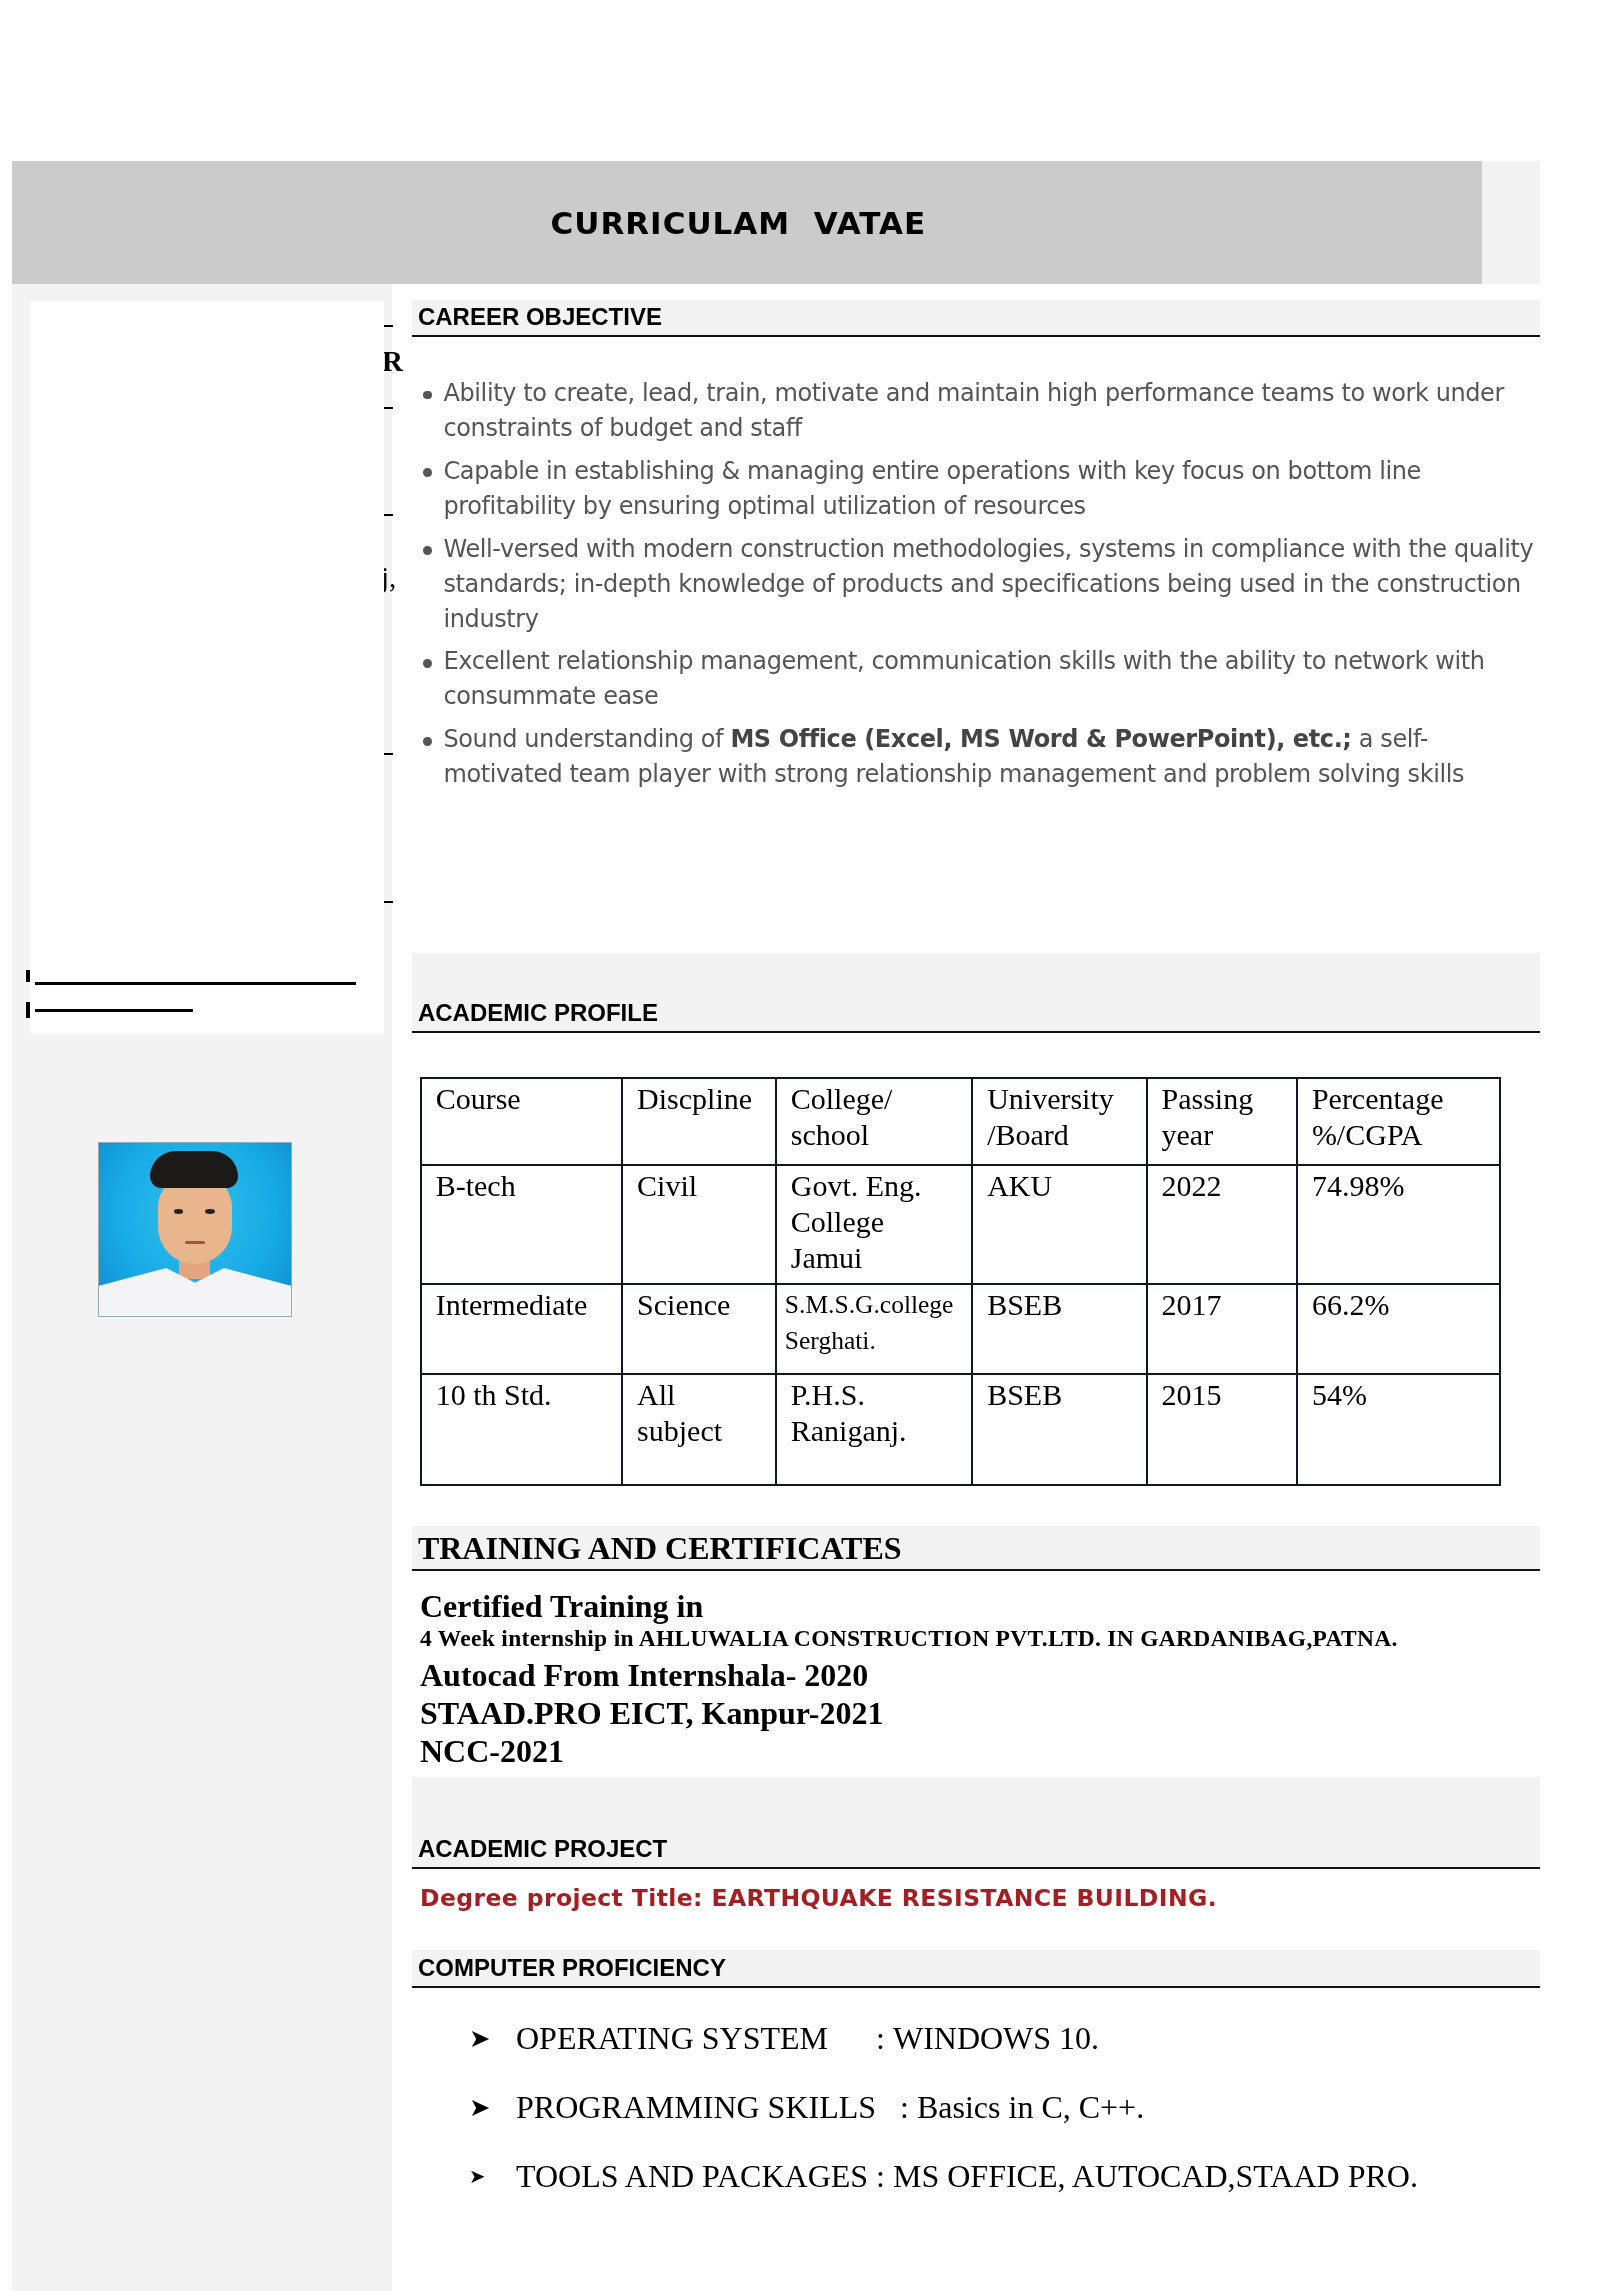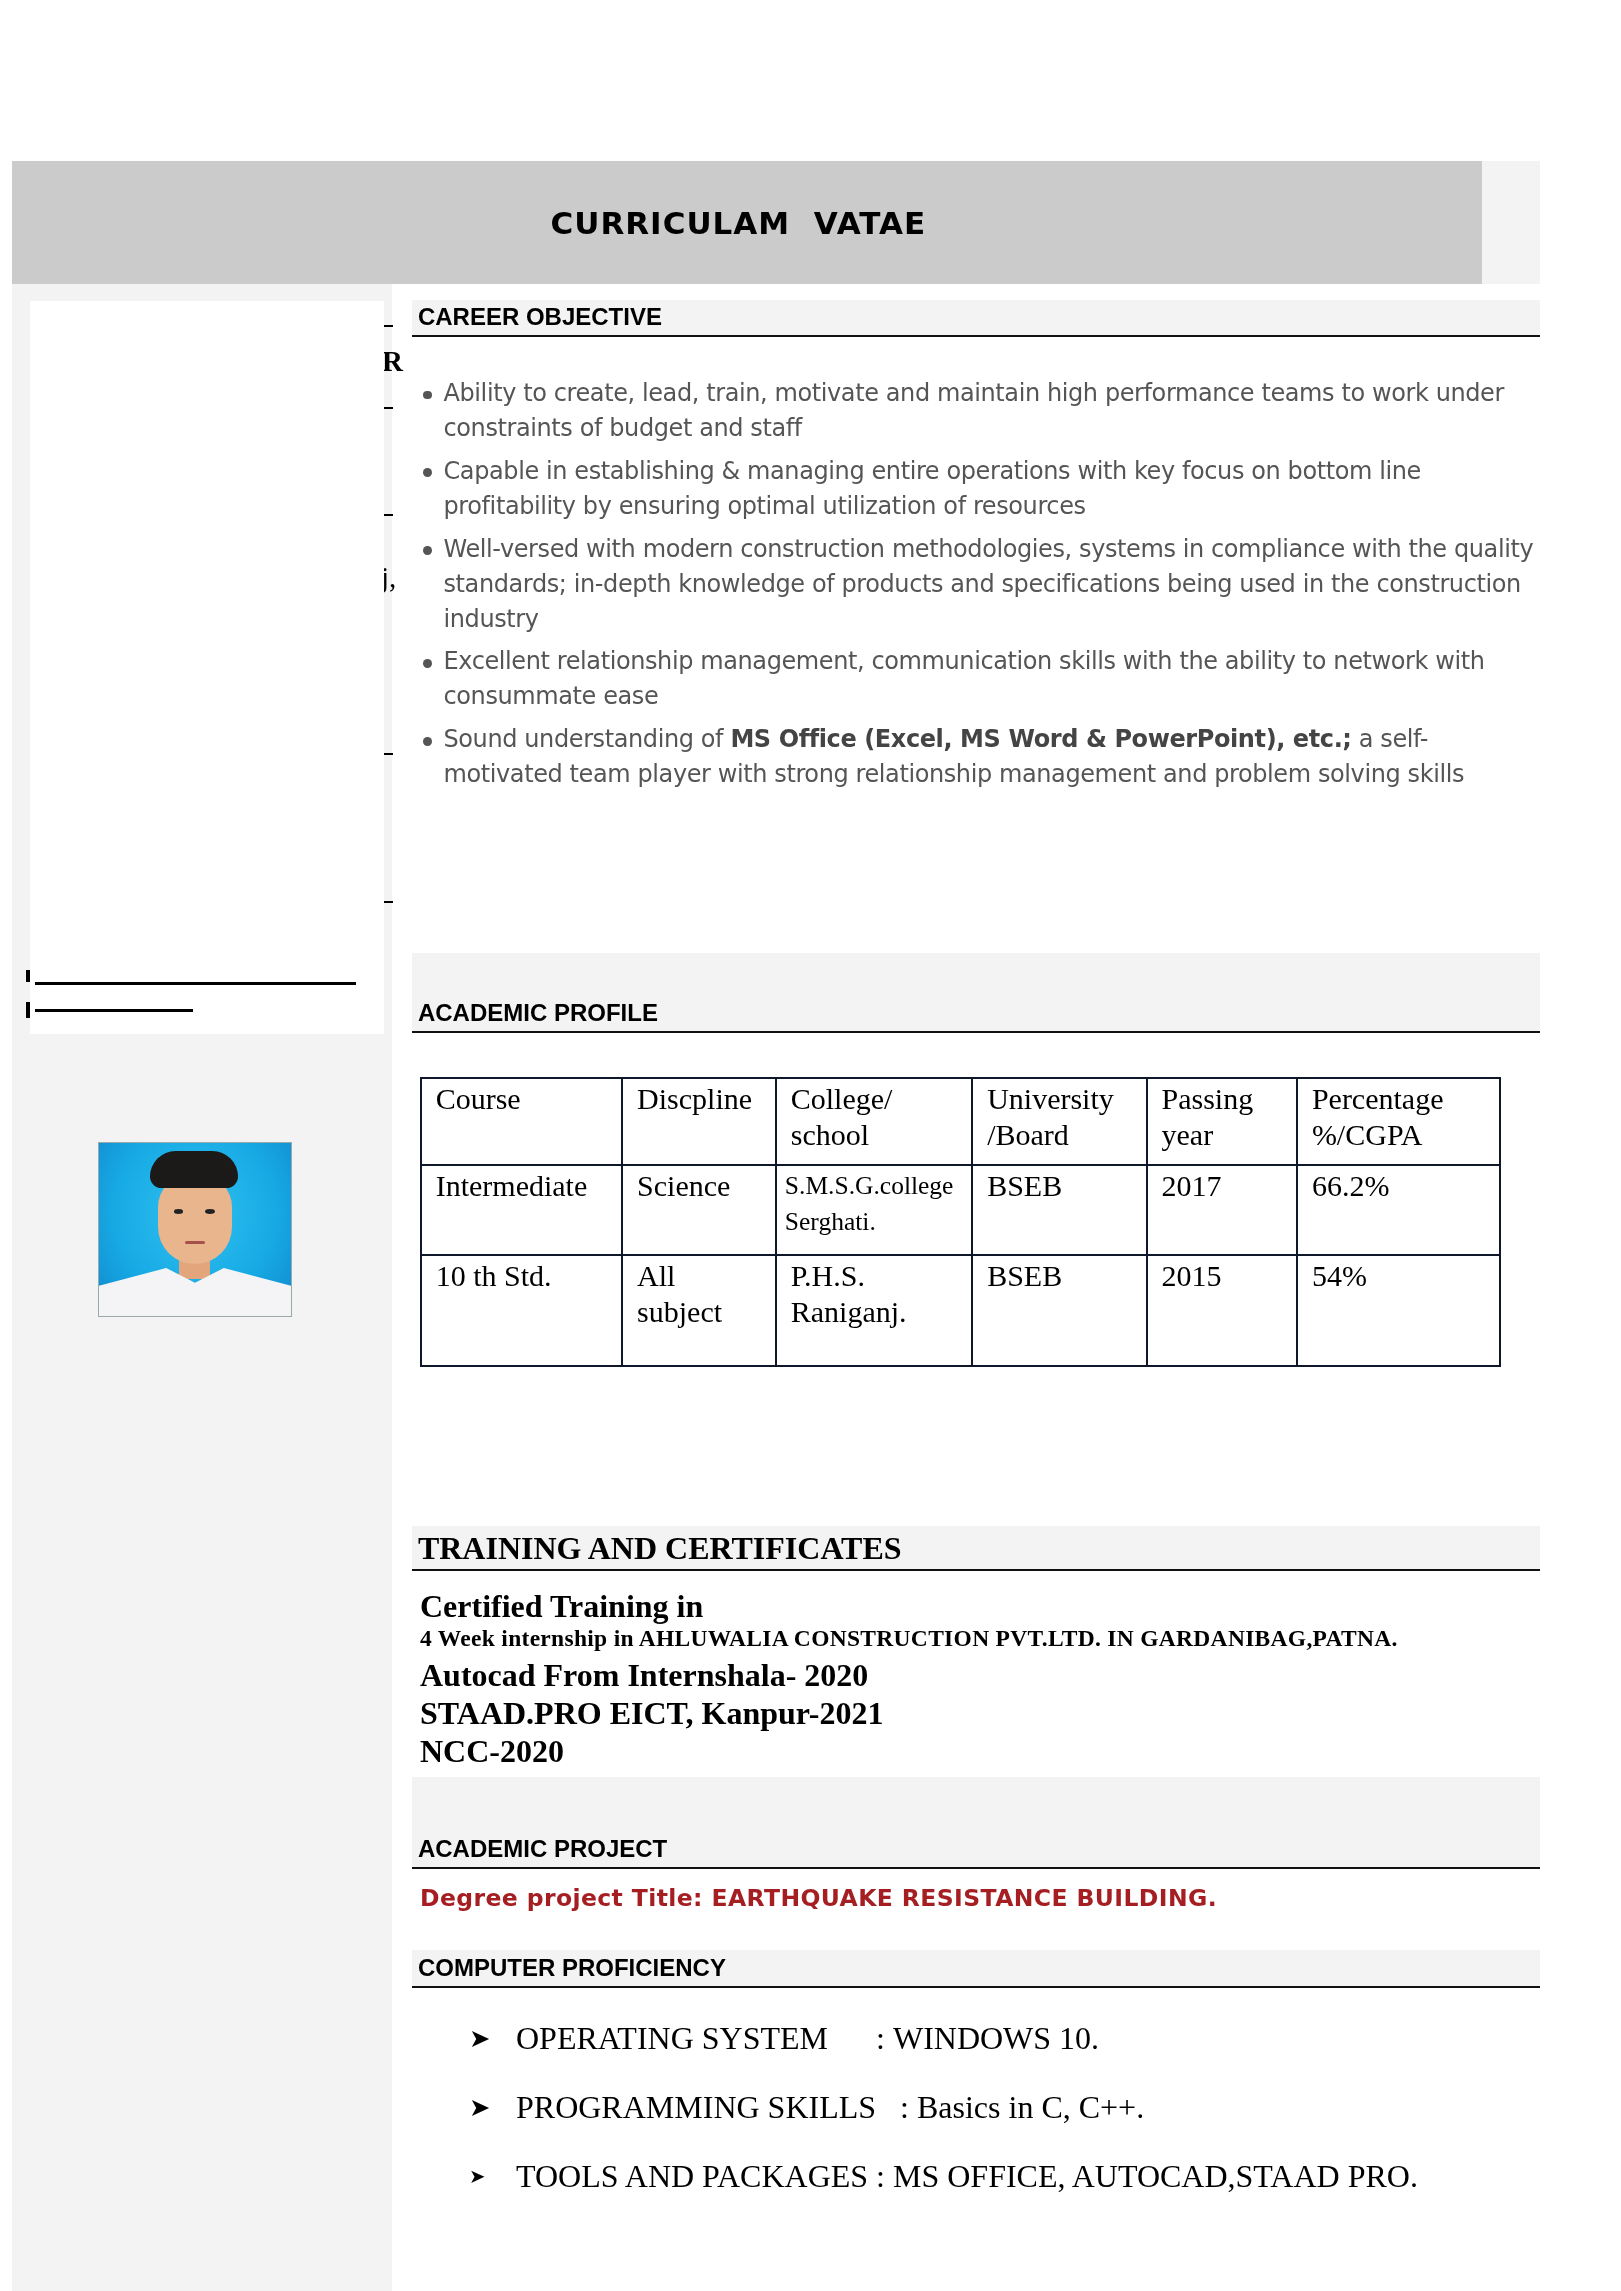--- a/index.html
+++ b/index.html
@@ -127,20 +127,28 @@
 <table class="acad">
   <tbody>
       <tr style="height:87px;">
     <td style="width:172px;">Course</td>
     <td style="width:134px; padding-left:13.7px; padding-right:4px;">Discpline</td>
     <td style="width:167px;">College/ school</td>
     <td style="width:145px;">University /Board</td>
     <td style="width:121px;">Passing year</td>
     <td style="width:173px;">Percentage %/CGPA</td>
   </tr>
+  <tr style="height:119px;">
+    <td>B-tech</td>
+    <td>Civil</td>
+    <td>Govt. Eng. College Jamui</td>
+    <td>AKU</td>
+    <td>2022</td>
+    <td>74.98%</td>
+  </tr>
   <tr style="height:90px;">
     <td>Intermediate</td>
     <td>Science</td>
     <td class="small">S.M.S.G.college Serghati.</td>
     <td>BSEB</td>
     <td>2017</td>
     <td>66.2%</td>
   </tr>
   <tr style="height:111px;">
     <td>10 th Std.</td>
@@ -155,21 +163,21 @@
 
 <div class="abs sec-band" style="top:1526px; height:45px;">
   <span class="sec-title serif">TRAINING AND CERTIFICATES</span>
 </div>
 
 <div class="abs training">
   <div class="t-head">Certified Training in</div>
   <div class="t-sub">4 Week internship in AHLUWALIA CONSTRUCTION PVT.LTD. IN GARDANIBAG,PATNA.</div>
   <div class="t-item" style="margin-top:3.9px;">Autocad From Internshala- 2020</div>
   <div class="t-item">STAAD.PRO EICT, Kanpur-2021</div>
-  <div class="t-item">NCC-2020</div>
+  <div class="t-item">NCC-2021</div>
 </div>
 
 <div class="abs sec-band" style="top:1777px; height:92px;">
   <span class="sec-title">ACADEMIC PROJECT</span>
 </div>
 <div class="abs project-title">Degree project Title: EARTHQUAKE RESISTANCE BUILDING.</div>
 
 <div class="abs sec-band" style="top:1950px; height:38px;">
   <span class="sec-title">COMPUTER PROFICIENCY</span>
 </div>

